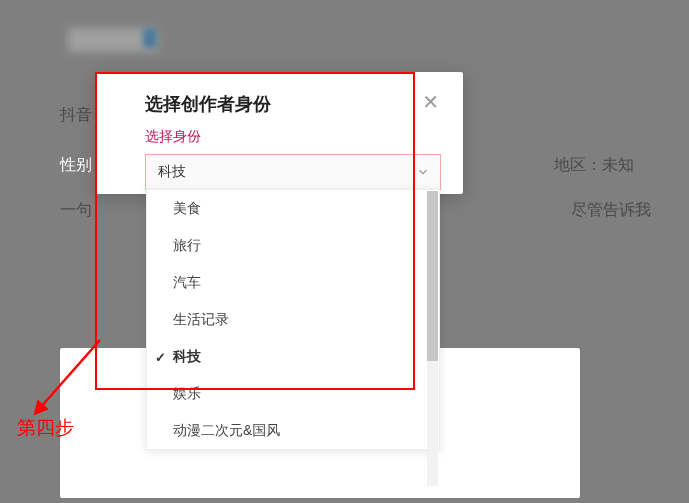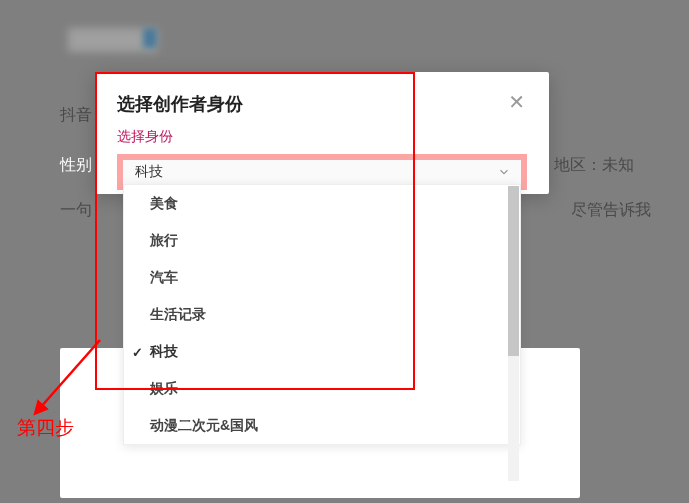--- a/index.html
+++ b/index.html
@@ -93,24 +93,25 @@
       top: 330px;
       left: 30px;
       width: 80px;
       height: 90px;
       pointer-events: none;
     }
     .modal {
       position: absolute;
       top: 72px;
       left: 95px;
-      width: 454px;
+      width: 368px;
       background: #fff;
       border-radius: 2px;
       box-shadow: 0 4px 20px rgba(0,0,0,0.2);
+      padding-left: 28px;
     }
     .modal-header {
       display: flex;
       justify-content: space-between;
       align-items: flex-start;
       padding: 20px 22px 12px 22px;
     }
     .modal-title {
       font-size: 18px;
       font-weight: 600;
@@ -128,21 +129,21 @@
     }
     .field-label {
       font-size: 14px;
       color: #be185d;
       margin-bottom: 8px;
     }
     .select-box {
       position: relative;
       width: 100%;
       height: 36px;
-      border: 6px solid #fca5a5;
+      border: 1px solid #fca5a5;
       background: #fafafa;
       display: flex;
       align-items: center;
       padding: 0 12px;
       cursor: pointer;
       font-size: 14px;
       color: #333;
       text-align: center;
     }
     .chevron-down {
@@ -186,21 +187,20 @@
     }
     .option {
       display: flex;
       align-items: center;
       height: 37px;
       padding: 0 14px 0 26px;
       font-size: 14px;
       color: #444;
       cursor: pointer;
       position: relative;
-      font-weight: bold;
     }
     .option.selected {
       font-weight: 600;
       color: #333;
     }
     .check-mark {
       position: absolute;
       left: 8px;
       top: 50%;
       transform: translateY(-50%);

